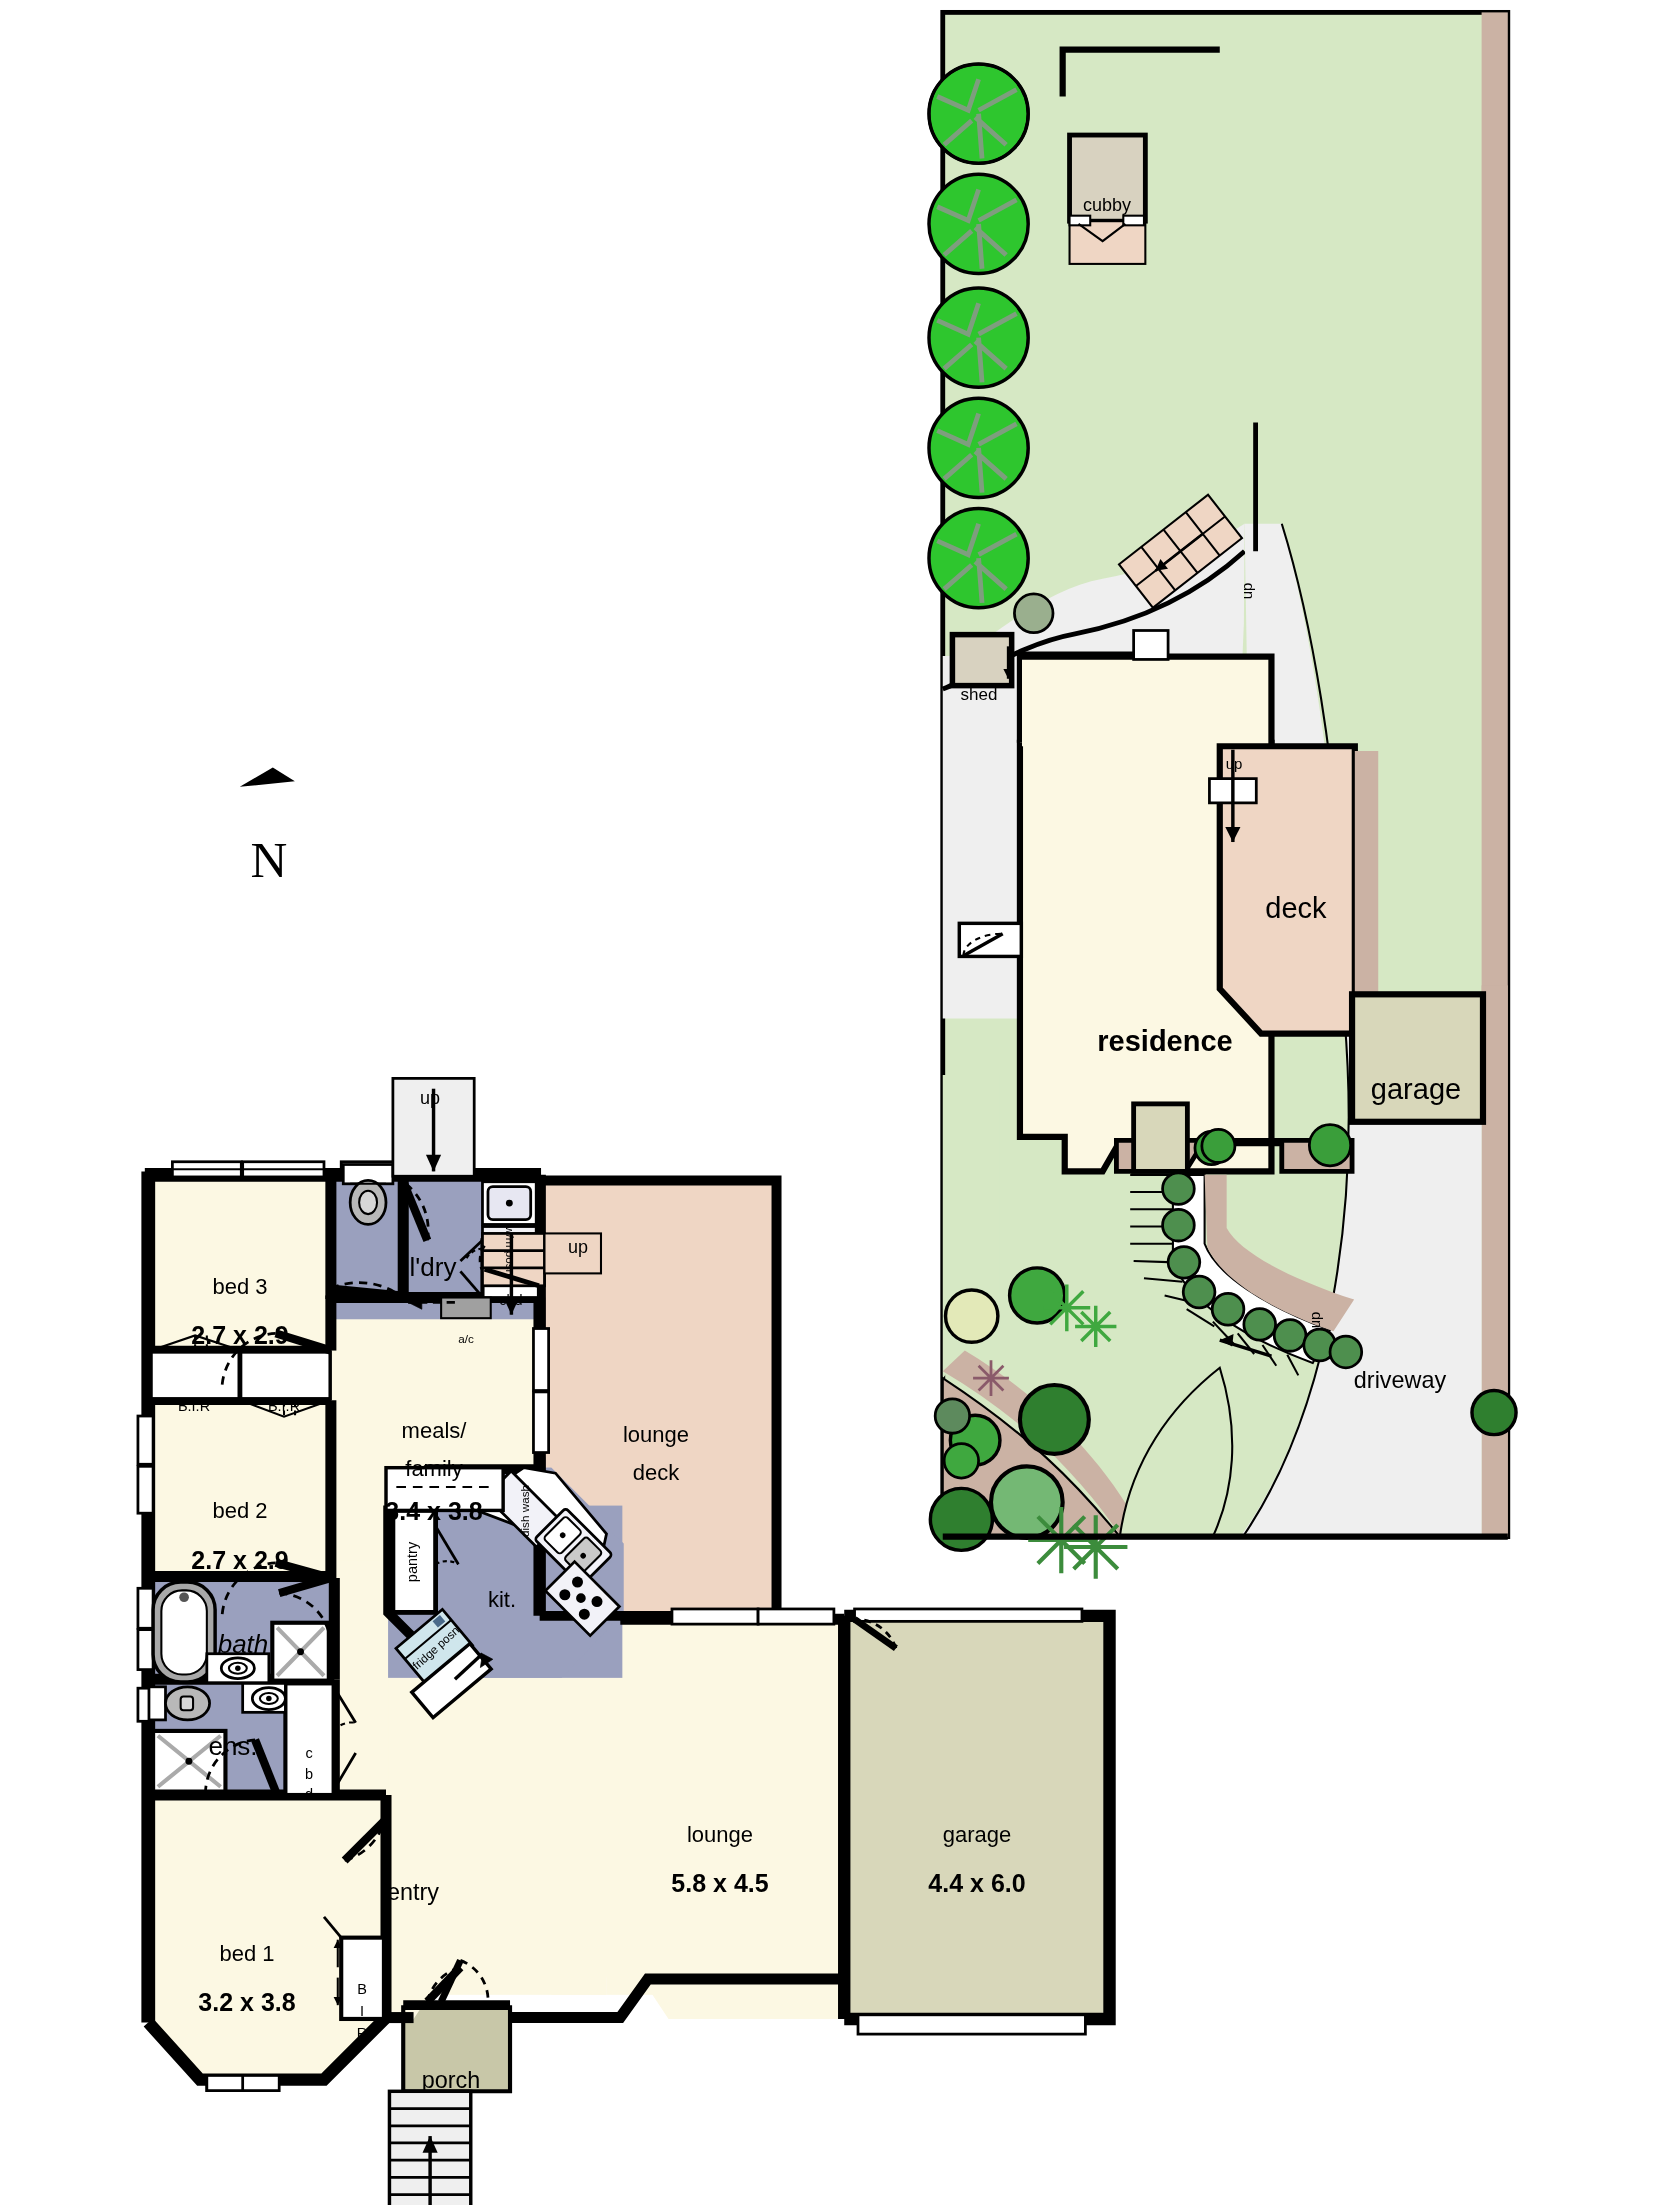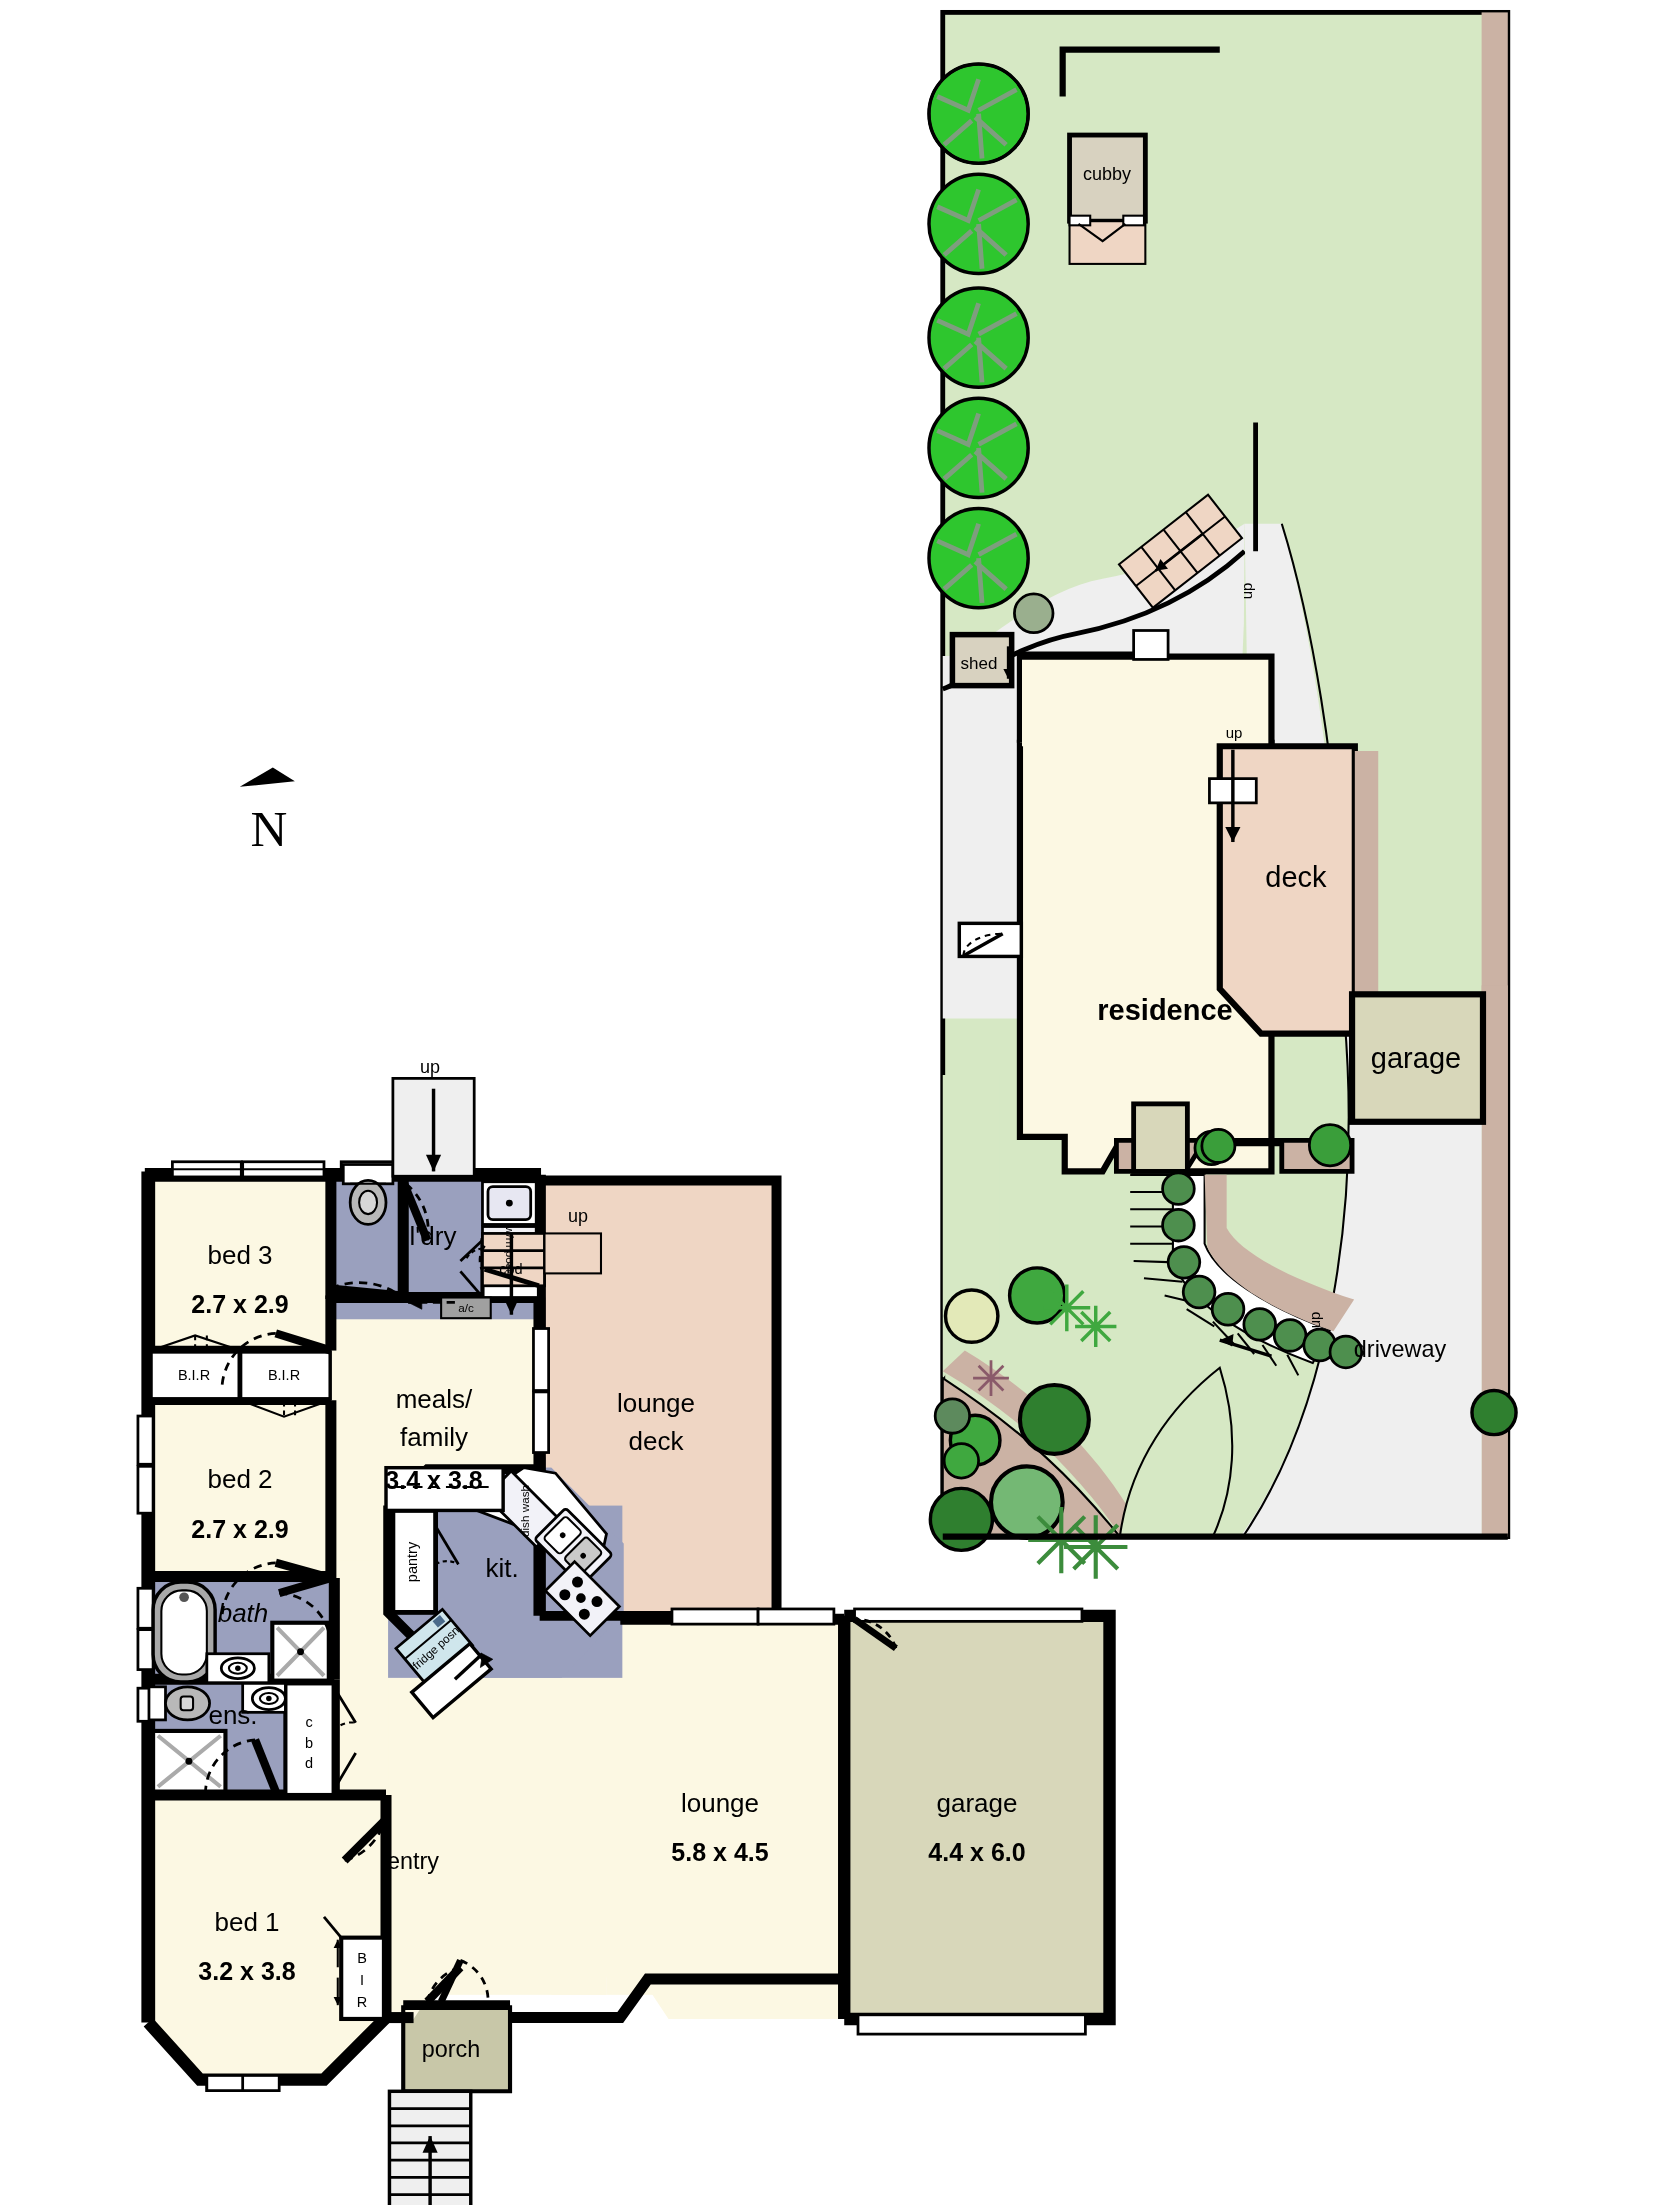--- a/index.html
+++ b/index.html
@@ -3,22 +3,22 @@
 <meta charset="utf-8">
 <title>Floor Plan</title>
 <style>
   html,body{margin:0;padding:0;background:#ffffff;}
   body{width:1654px;height:2205px;position:relative;overflow:hidden;
        font-family:"Liberation Sans", sans-serif;color:#000;}
   #root{position:absolute;left:0;top:0;width:1654px;height:2205px;}
   svg.layer{position:absolute;left:0;top:0;width:1654px;height:2205px;overflow:visible;}
   .lbl{position:absolute;font-family:"Liberation Sans", sans-serif;color:#000;
        white-space:nowrap;line-height:1.05;text-align:center;}
-  .ctr{transform:translate(-50%,-50%);}
-  .room-name{font-size:26px;font-weight:400;}
+  .ctr{transform:translate(-50%,-50%);margin-top:31px;}
+  .room-name{font-size:22px;font-weight:400;}
   .room-dim{font-size:25px;font-weight:700;}
   .small{font-size:18px;}
   .tiny{font-size:14.5px;}
   .xtiny{font-size:11.7px;}
   .site-name{font-size:29px;}
   .rot90{transform:translate(-50%,-50%) rotate(-90deg);}
   .rot90cw{transform:translate(-50%,-50%) rotate(90deg);}
   .rot45{transform:translate(-50%,-50%) rotate(-42deg);}
   .northN{font-family:"Liberation Serif", serif;font-size:51px;font-weight:400;}
 </style>

